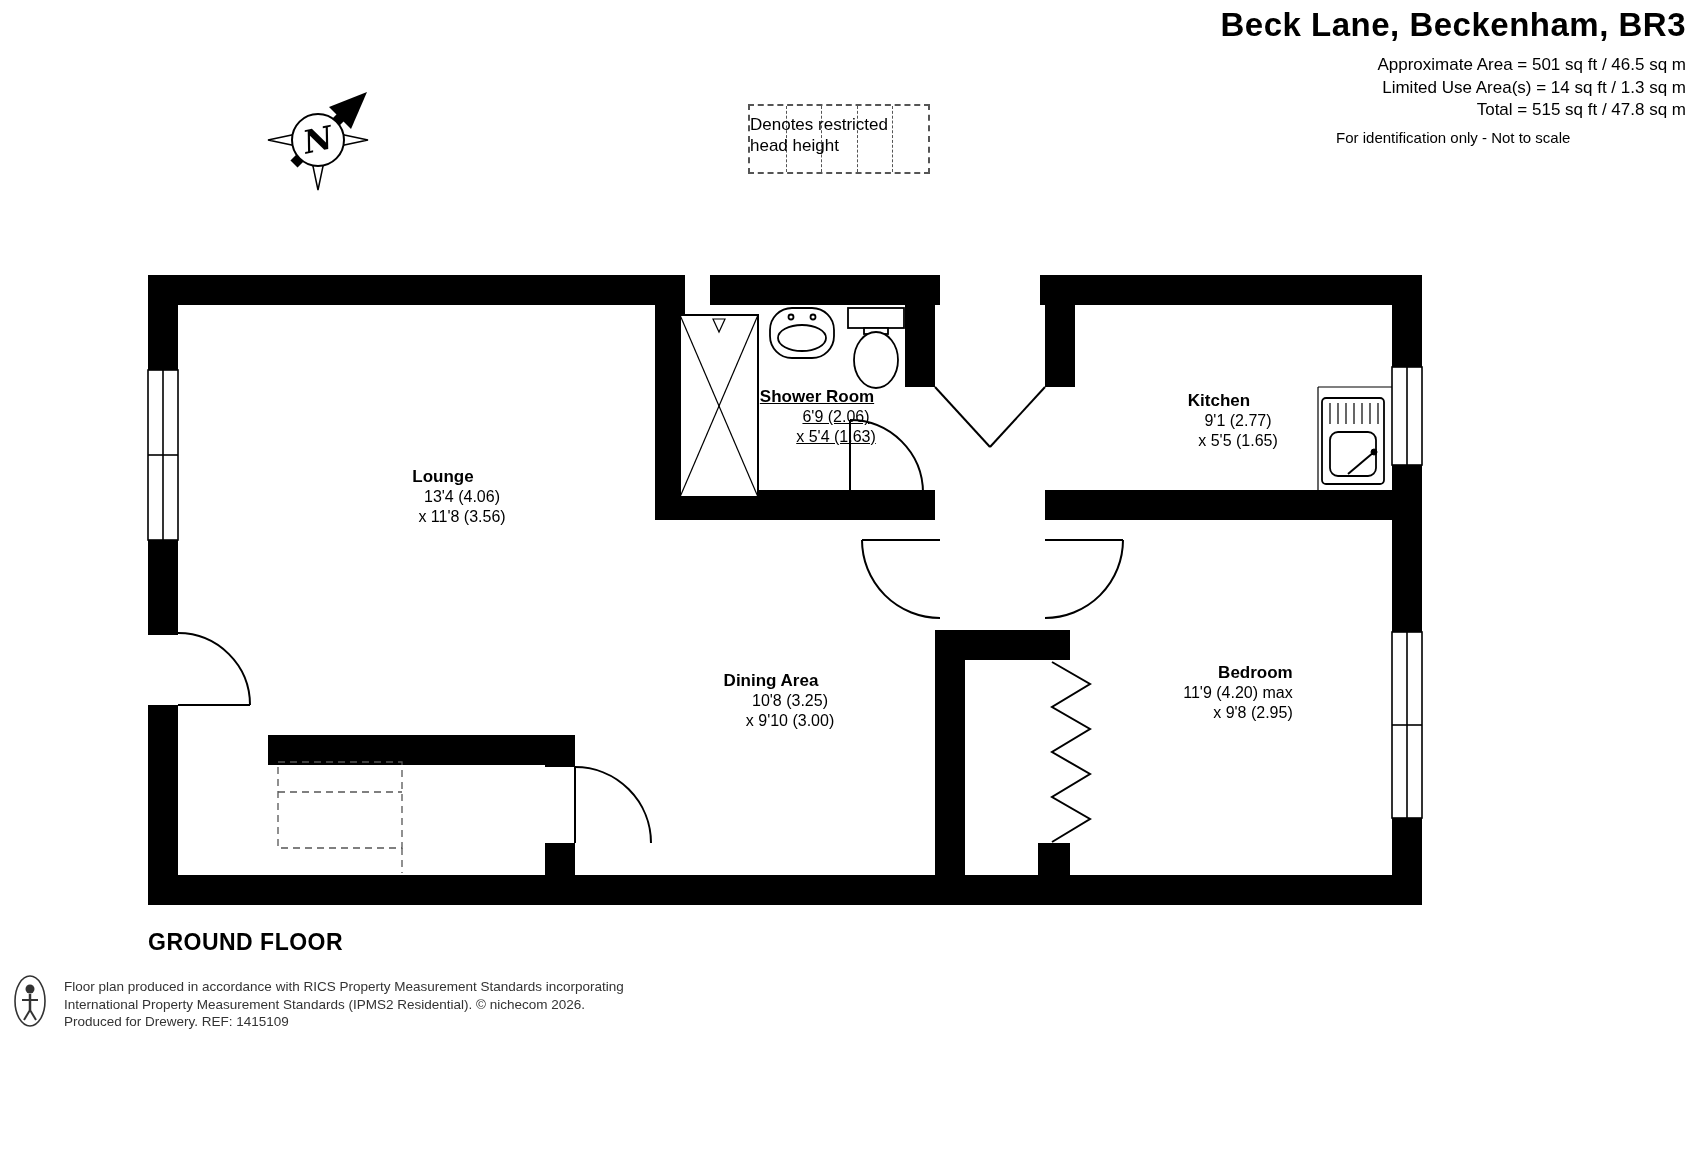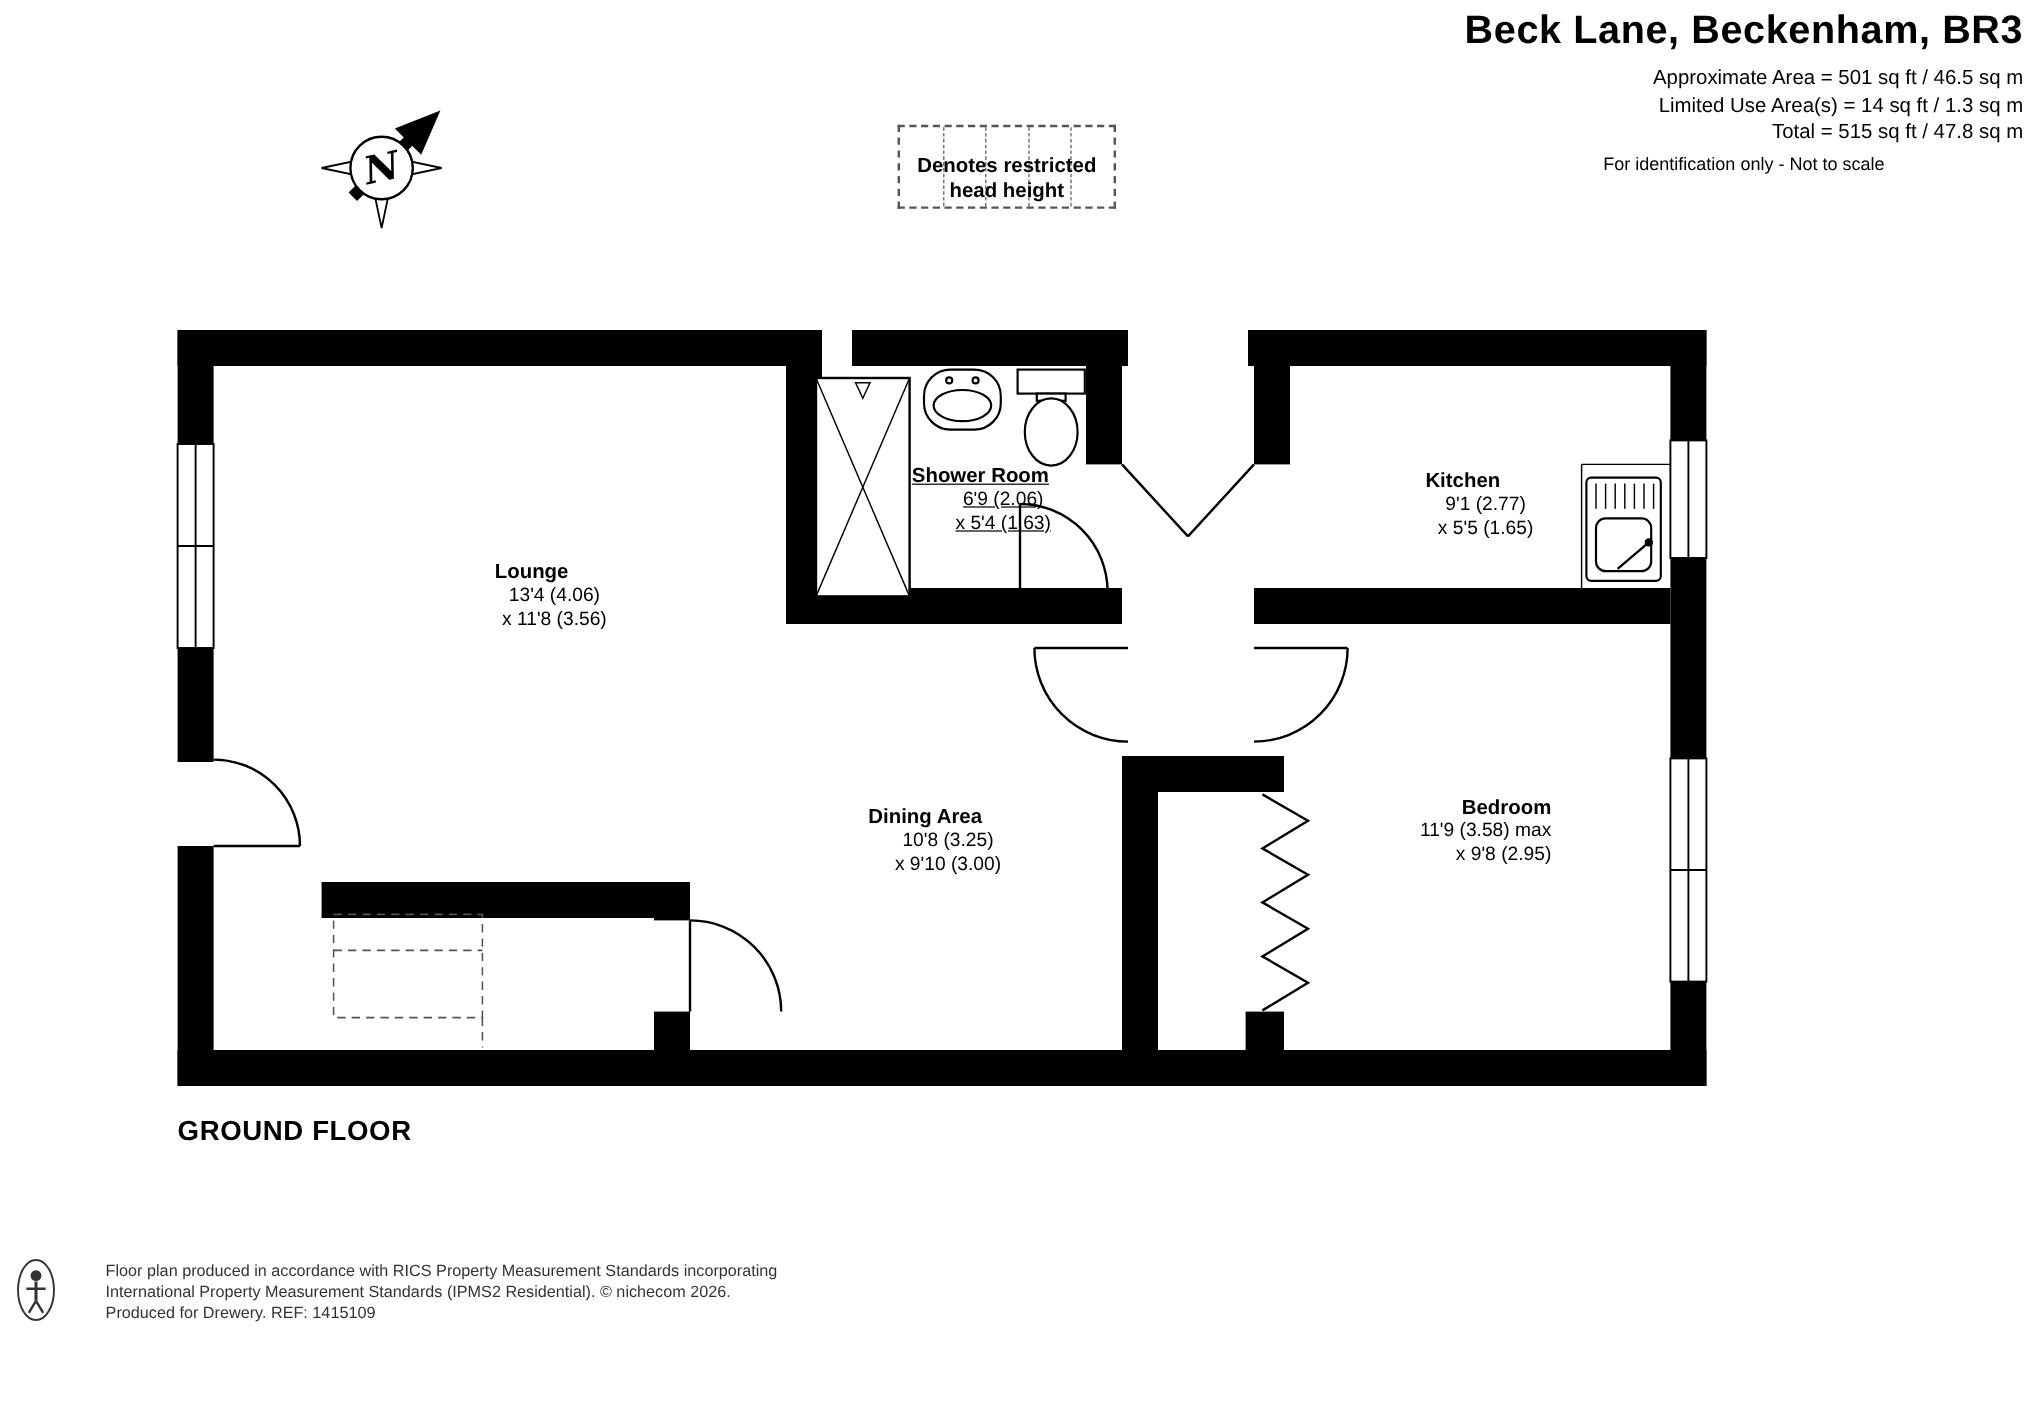--- a/index.html
+++ b/index.html
@@ -11,37 +11,37 @@
   .header{position:absolute;top:6px;right:12px;text-align:right;}
   .header .title{font-size:33px;font-weight:bold;letter-spacing:.5px;margin-bottom:10px;}
   .header .area-line{font-size:17px;line-height:1.33;}
   .header .disclaimer{font-size:15px;margin-top:7px;text-align:center;}
 
   
   .legend{position:absolute;left:748px;top:104px;width:182px;height:70px;
           border:2px dashed #555;box-sizing:border-box;}
   .legend .vline{position:absolute;top:0;bottom:0;border-left:1px dashed #555;}
   .legend .vl1{left:20%;} .legend .vl2{left:40%;} .legend .vl3{left:60%;} .legend .vl4{left:80%;}
-  .legend .legend-text{position:absolute;left:0;right:0;top:8px;text-align:center;
-          font-size:17px;font-weight:bold;line-height:1.25;margin-top:13px;}
+  .legend .legend-text{position:absolute;left:0;right:0;top:8px;
+          font-size:17px;font-weight:normal;line-height:1.25;}
 
   
   .room-label{position:absolute;transform:translateX(-50%);text-align:center;white-space:nowrap;}
   .room-name{font-size:17px;font-weight:bold;line-height:1.2;}
   .room-dim{font-size:16px;line-height:1.25;margin-left:38px;}
   .lbl-lounge{left:443px;top:467px;}
   .lbl-shower{left:817px;top:387px;text-decoration:underline;}
   .lbl-kitchen{left:1219px;top:391px;}
   .lbl-dining{left:771px;top:671px;}
   .lbl-bedroom{left:1219px;top:663px;text-align:right;}
 
   .floor-label{position:absolute;left:148px;top:929px;font-size:23px;font-weight:bold;letter-spacing:.5px;}
 
   
-  .footer{position:absolute;left:8px;top:1044px;display:flex;align-items:flex-end;gap:24px;}
+  .footer{position:absolute;left:8px;top:972px;display:flex;align-items:center;}
   .footer-text{margin-left:12px;font-size:13.5px;line-height:1.3;color:#333;padding-top:6px;}
 </style>
 </head>
 <body>
 
 <div class="page">
 
   <svg class="plan-svg" viewBox="0 0 1698 1176">
 
     <g fill="#000">
@@ -201,21 +201,21 @@
     <div class="room-dim">9'1 (2.77)</div>
     <div class="room-dim">x 5'5 (1.65)</div>
   </div>
   <div class="room-label lbl-dining">
     <div class="room-name">Dining Area</div>
     <div class="room-dim">10'8 (3.25)</div>
     <div class="room-dim">x 9'10 (3.00)</div>
   </div>
   <div class="room-label lbl-bedroom">
     <div class="room-name">Bedroom</div>
-    <div class="room-dim">11'9 (3.58) max</div>
+    <div class="room-dim">11'9 (4.20) max</div>
     <div class="room-dim">x 9'8 (2.95)</div>
   </div>
 
   <div class="floor-label">GROUND FLOOR</div>
 
   <div class="footer">
     <svg width="44" height="56" viewBox="0 0 44 56">
       <ellipse cx="22" cy="28" rx="15" ry="25" fill="none" stroke="#333" stroke-width="1.6"></ellipse>
       <circle cx="22" cy="16" r="4.5" fill="#333"></circle>
       <line x1="22" y1="21" x2="22" y2="37" stroke="#333" stroke-width="2.5"></line>

